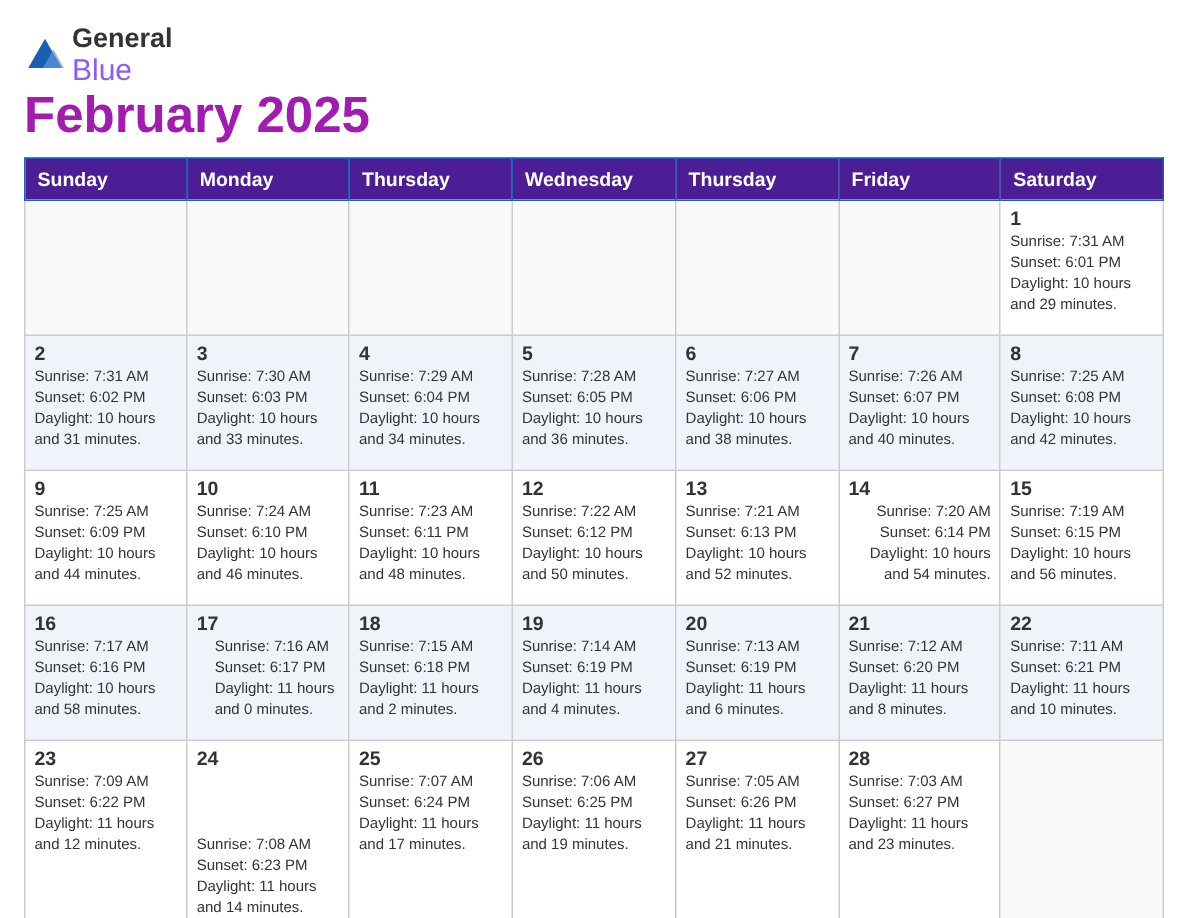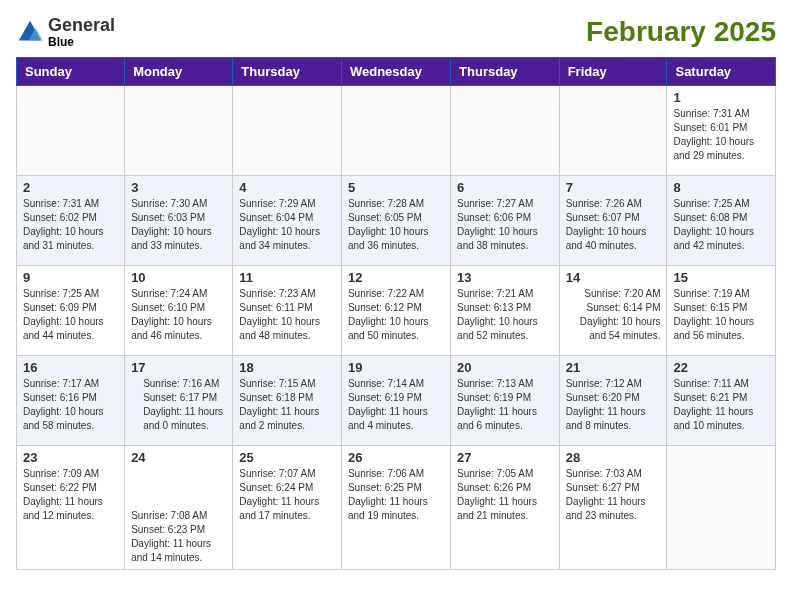--- a/index.html
+++ b/index.html
@@ -8,52 +8,53 @@
       background: #fff;
       width: 792px;
       min-height: 612px;
       padding: 16px;
     }
     .header-area {
       display: flex;
       justify-content: space-between;
       align-items: flex-start;
       margin-bottom: 8px;
+      flex-direction: column;
     }
     .logo {
       display: flex;
       align-items: center;
       gap: 4px;
     }
     .logo-text {
       display: flex;
       flex-direction: column;
       line-height: 1.1;
     }
     .logo-general {
       font-size: 18px;
       font-weight: bold;
       color: #333;
     }
     .logo-blue {
-      font-size: 12px;
-      font-weight: bold;
-      color: #000000;
+      font-size: 20px;
+      font-weight: normal;
+      color: #8b5cf6;
     }
     .logo-icon {
       width: 28px;
       height: 28px;
     }
     .title-area {
       text-align: right;
     }
     .month-title {
-      font-size: 28px;
+      font-size: 34px;
       font-weight: bold;
-      color: #4d7c0f;
+      color: #a21caf;
     }
     .location {
       font-size: 15px;
       color: #555;
     }
     .calendar {
       width: 100%;
       border-collapse: collapse;
       border: 1px solid #ccc;
     }

